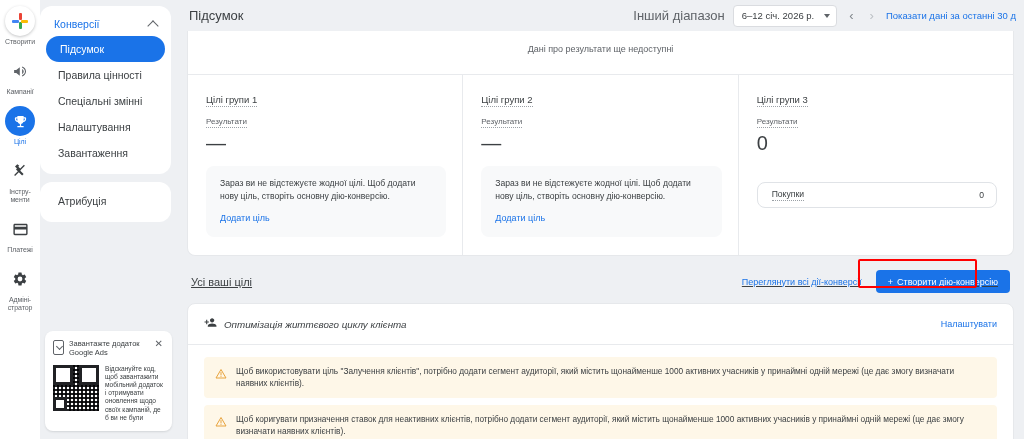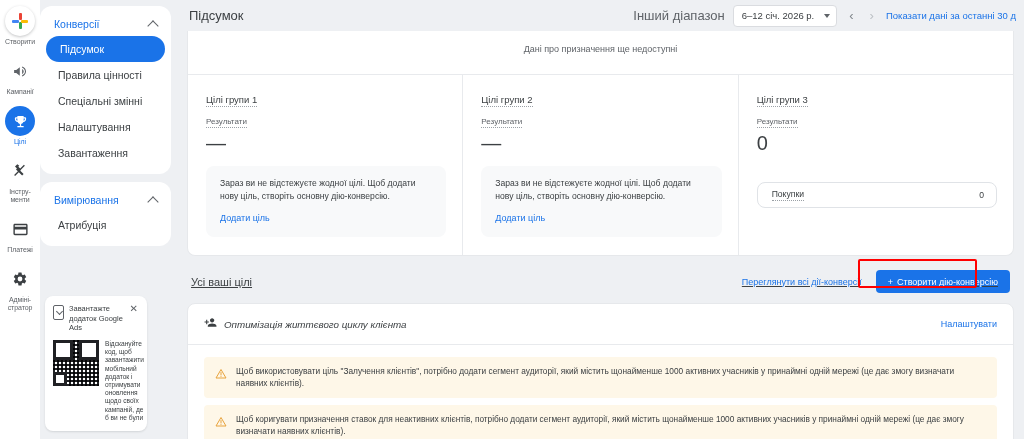--- a/index.html
+++ b/index.html
@@ -93,21 +93,21 @@
   .nav-item.selected {
     background: #1a73e8; color: #fff; font-weight: 500;
     border-radius: 20px; margin-left: 6px; margin-right: 6px;
     padding-left: 14px;
   }
 
   
   .qr-card {
     position: absolute;
     left: 5px; bottom: 8px;
-    width: 102px;
+    width: 127px;
     background: #fff;
     border-radius: 8px;
     padding: 8px 8px 9px 8px;
     box-shadow: 0 1px 2px rgba(60,64,67,.15);
   }
   .qr-top { display: flex; align-items: flex-start; gap: 5px; }
   .phone-ico {
     width: 11px; height: 15px; border: 1.2px solid #5f6368;
     border-radius: 2px; flex: 0 0 11px; position: relative; margin-top: 1px;
   }
@@ -349,24 +349,20 @@
         <span class="chev"></span>
       </div>
       <div class="nav-item selected">Підсумок</div>
       <div class="nav-item">Правила цінності</div>
       <div class="nav-item">Спеціальні змінні</div>
       <div class="nav-item">Налаштування</div>
       <div class="nav-item">Завантаження</div>
     </div>
 
     <div class="nav-card">
-      <div class="nav-header">
-        <span class="nav-header-label">Вимірювання</span>
-        <span class="chev"></span>
-      </div>
       <div class="nav-item">Атрибуція</div>
     </div>
 
     <div class="qr-card">
       <div class="qr-top">
         <span class="phone-ico"></span>
         <span class="qr-title">Завантажте додаток Google Ads</span>
         <span class="qr-close">✕</span>
       </div>
       <div class="qr-body">
@@ -390,21 +386,21 @@
         </div>
         <span class="nav-arrow">‹</span>
         <span class="nav-arrow disabled">›</span>
         <span class="topbar-link">Показати дані за останні 30 д</span>
       </div>
     </div>
 
     <div class="content">
 
       <div class="card summary-card">
-        <div class="summary-note">Дані про призначення ще недоступні</div>
+        <div class="summary-note">Дані про результати ще недоступні</div>
         <div class="groups">
 
           <div class="group">
             <div class="group-title">Цілі групи 1</div>
             <div><span class="group-metric">Результати</span></div>
             <div class="group-value">—</div>
             <div class="group-box">
               <div class="group-box-text">Зараз ви не відстежуєте жодної цілі. Щоб додати нову ціль, створіть основну дію-конверсію.</div>
               <div class="group-box-link">Додати ціль</div>
             </div>

